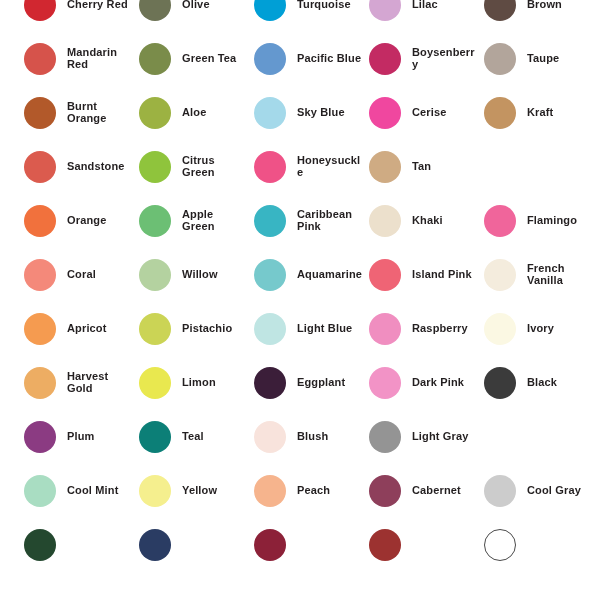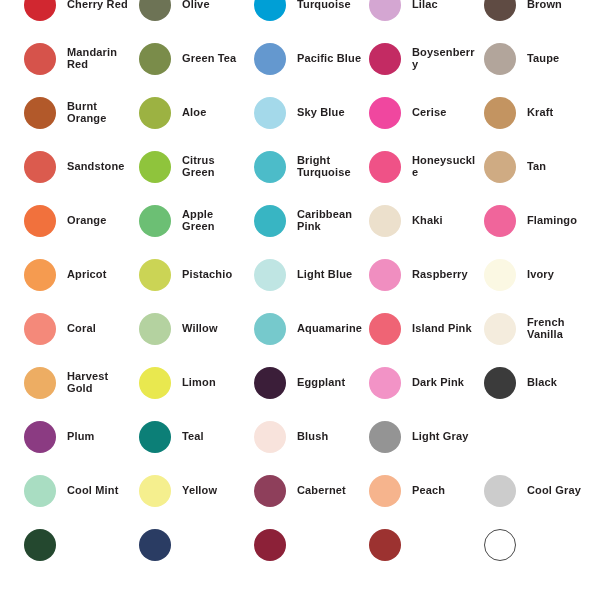--- a/index.html
+++ b/index.html
@@ -138,24 +138,20 @@
     <div class="swatch-row">
       <div class="swatch-cell">
         <div class="swatch-dot" style="background: rgb(219, 91, 78);"></div>
         <div class="swatch-label">Sandstone</div>
       </div>
       <div class="swatch-cell">
         <div class="swatch-dot" style="background: rgb(143, 196, 60);"></div>
         <div class="swatch-label">Citrus Green</div>
       </div>
       <div class="swatch-cell">
-        <div class="swatch-dot" style="background: rgb(76, 188, 201);"></div>
-        <div class="swatch-label">Bright Turquoise</div>
-      </div>
-      <div class="swatch-cell">
         <div class="swatch-dot" style="background: rgb(239, 82, 135);"></div>
         <div class="swatch-label">Honeysuckle</div>
       </div>
       <div class="swatch-cell">
         <div class="swatch-dot" style="background: rgb(207, 171, 131);"></div>
         <div class="swatch-label">Tan</div>
       </div>
     </div>
     <div class="swatch-row">
       <div class="swatch-cell">
@@ -174,20 +170,42 @@
         <div class="swatch-dot" style="background: rgb(236, 224, 204);"></div>
         <div class="swatch-label">Khaki</div>
       </div>
       <div class="swatch-cell">
         <div class="swatch-dot" style="background: rgb(240, 101, 155);"></div>
         <div class="swatch-label">Flamingo</div>
       </div>
     </div>
     <div class="swatch-row">
       <div class="swatch-cell">
+        <div class="swatch-dot" style="background: rgb(244, 137, 122);"></div>
+        <div class="swatch-label">Coral</div>
+      </div>
+      <div class="swatch-cell">
+        <div class="swatch-dot" style="background: rgb(180, 210, 160);"></div>
+        <div class="swatch-label">Willow</div>
+      </div>
+      <div class="swatch-cell">
+        <div class="swatch-dot" style="background: rgb(118, 201, 204);"></div>
+        <div class="swatch-label">Aquamarine</div>
+      </div>
+      <div class="swatch-cell">
+        <div class="swatch-dot" style="background: rgb(239, 100, 117);"></div>
+        <div class="swatch-label">Island Pink</div>
+      </div>
+      <div class="swatch-cell">
+        <div class="swatch-dot" style="background: rgb(244, 236, 221);"></div>
+        <div class="swatch-label">French Vanilla</div>
+      </div>
+    </div>
+    <div class="swatch-row">
+      <div class="swatch-cell">
         <div class="swatch-dot" style="background: rgb(245, 155, 80);"></div>
         <div class="swatch-label">Apricot</div>
       </div>
       <div class="swatch-cell">
         <div class="swatch-dot" style="background: rgb(203, 212, 85);"></div>
         <div class="swatch-label">Pistachio</div>
       </div>
       <div class="swatch-cell">
         <div class="swatch-dot" style="background: rgb(191, 229, 227);"></div>
         <div class="swatch-label">Light Blue</div>
@@ -196,42 +214,20 @@
         <div class="swatch-dot" style="background: rgb(240, 142, 192);"></div>
         <div class="swatch-label">Raspberry</div>
       </div>
       <div class="swatch-cell">
         <div class="swatch-dot" style="background: rgb(251, 248, 227);"></div>
         <div class="swatch-label">Ivory</div>
       </div>
     </div>
     <div class="swatch-row">
       <div class="swatch-cell">
-        <div class="swatch-dot" style="background: rgb(244, 137, 122);"></div>
-        <div class="swatch-label">Coral</div>
-      </div>
-      <div class="swatch-cell">
-        <div class="swatch-dot" style="background: rgb(180, 210, 160);"></div>
-        <div class="swatch-label">Willow</div>
-      </div>
-      <div class="swatch-cell">
-        <div class="swatch-dot" style="background: rgb(118, 201, 204);"></div>
-        <div class="swatch-label">Aquamarine</div>
-      </div>
-      <div class="swatch-cell">
-        <div class="swatch-dot" style="background: rgb(239, 100, 117);"></div>
-        <div class="swatch-label">Island Pink</div>
-      </div>
-      <div class="swatch-cell">
-        <div class="swatch-dot" style="background: rgb(244, 236, 221);"></div>
-        <div class="swatch-label">French Vanilla</div>
-      </div>
-    </div>
-    <div class="swatch-row">
-      <div class="swatch-cell">
         <div class="swatch-dot" style="background: rgb(237, 173, 99);"></div>
         <div class="swatch-label">Harvest Gold</div>
       </div>
       <div class="swatch-cell">
         <div class="swatch-dot" style="background: rgb(233, 232, 79);"></div>
         <div class="swatch-label">Limon</div>
       </div>
       <div class="swatch-cell">
         <div class="swatch-dot" style="background: rgb(59, 30, 57);"></div>
         <div class="swatch-label">Eggplant</div>
@@ -266,28 +262,28 @@
     <div class="swatch-row">
       <div class="swatch-cell">
         <div class="swatch-dot" style="background: rgb(169, 221, 194);"></div>
         <div class="swatch-label">Cool Mint</div>
       </div>
       <div class="swatch-cell">
         <div class="swatch-dot" style="background: rgb(245, 239, 142);"></div>
         <div class="swatch-label">Yellow</div>
       </div>
       <div class="swatch-cell">
+        <div class="swatch-dot" style="background: rgb(246, 180, 141);"></div>
+        <div class="swatch-label">Peach</div>
+      </div>
+      <div class="swatch-cell">
         <div class="swatch-dot" style="background: rgb(142, 63, 91);"></div>
         <div class="swatch-label">Cabernet</div>
       </div>
       <div class="swatch-cell">
-        <div class="swatch-dot" style="background: rgb(246, 180, 141);"></div>
-        <div class="swatch-label">Peach</div>
-      </div>
-      <div class="swatch-cell">
         <div class="swatch-dot" style="background: rgb(204, 204, 204);"></div>
         <div class="swatch-label">Cool Gray</div>
       </div>
     </div>
     <div class="swatch-row">
       <div class="swatch-cell">
         <div class="swatch-dot" style="background: rgb(36, 72, 47);"></div>
         <div class="swatch-label"></div>
       </div>
       <div class="swatch-cell">

